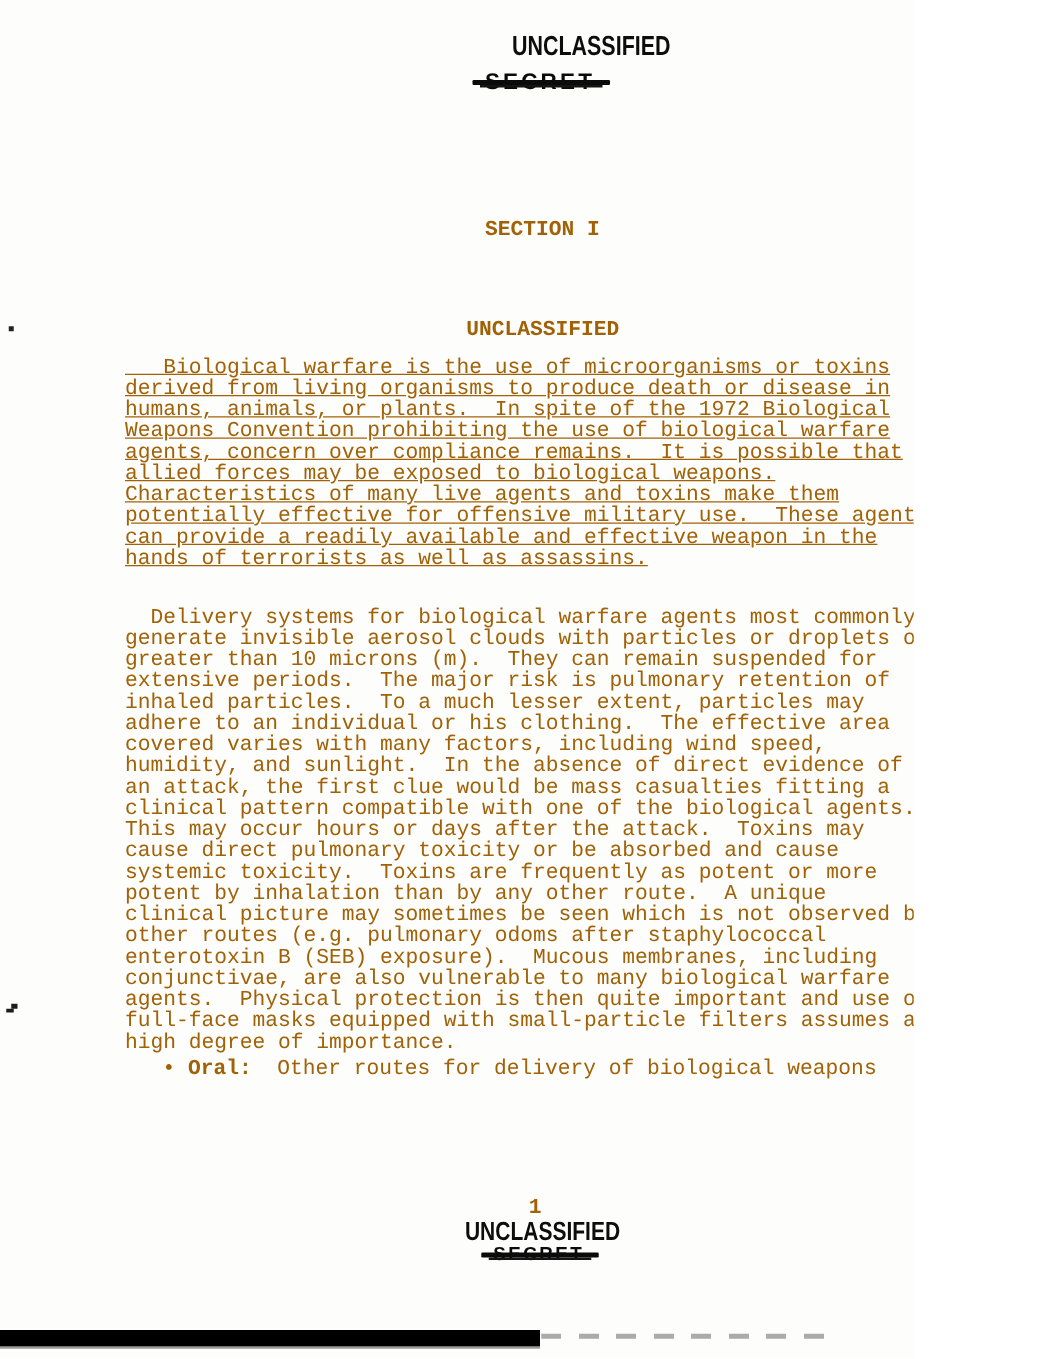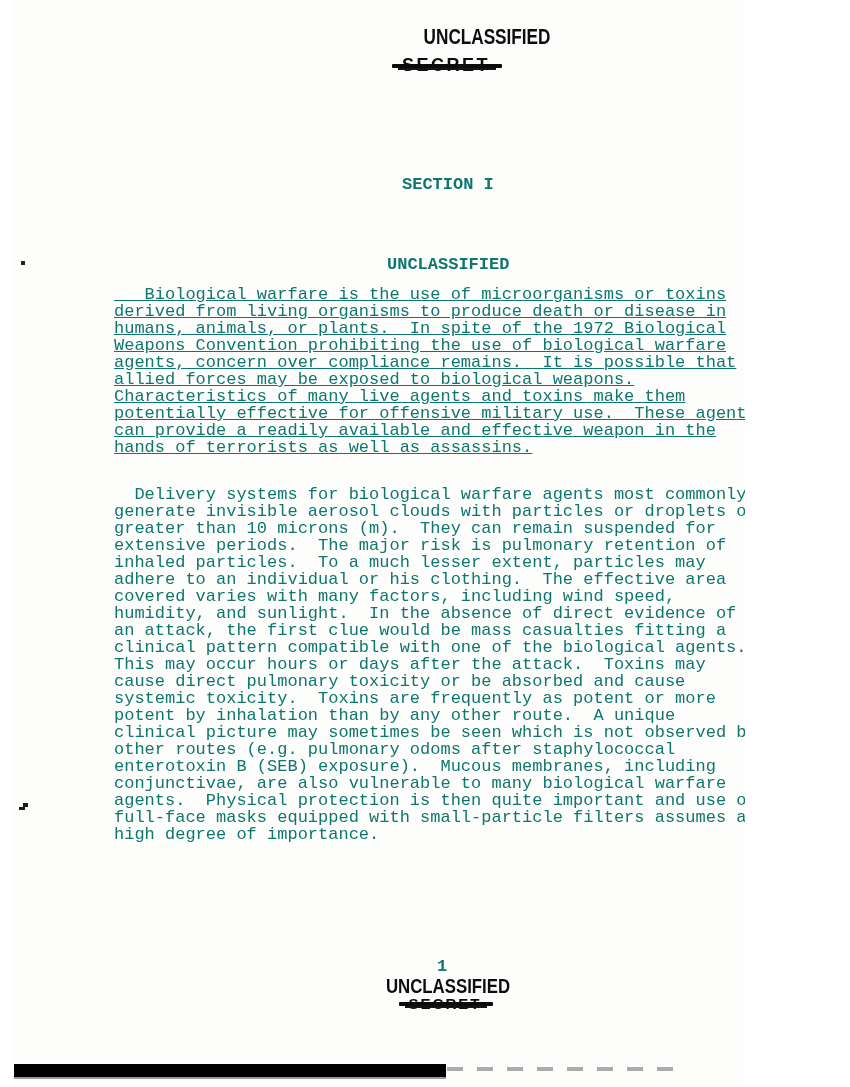--- a/index.html
+++ b/index.html
@@ -1,19 +1,18 @@
 <!DOCTYPE html>
 <html><head>
 <meta charset="utf-8">
 <style>
   html,body{margin:0;padding:0;background:#ffffff;}
   #page{
     position:relative;width:731px;height:1087px;background:#fdfdfc;overflow:hidden;
     color:#161616;
-    margin-left:14px;
   }
   
   .banner{
     position:absolute;font-family:"Liberation Sans","DejaVu Sans",sans-serif;
     font-weight:bold;text-align:center;white-space:nowrap;color:#0d0d0d;
   }
   .banner.top{left:373px;top:24px;width:200px;font-size:22px;transform:scaleX(.78);}
   .banner.bottom{left:334px;top:974px;width:200px;font-size:21px;transform:scaleX(.80);}
   
   .secret{
@@ -27,21 +26,21 @@
     content:"";position:absolute;left:-8px;right:-10px;top:42%;height:4px;
     background:#0b0b0b;border-radius:1px;
   }
   .strike-text::before{
     content:"";position:absolute;left:-2px;right:-4px;top:62%;height:2px;
     background:#141414;
   }
   
   .mono{
     font-family:"Liberation Mono","DejaVu Sans Mono",monospace;
-    font-size:17px;line-height:17px;color:#0f766e;
+    font-size:17px;line-height:17px;color:#a16207;
   }
   .h{position:absolute;font-weight:bold;white-space:nowrap;}
   .h.section{left:388px;top:176px;}
   .h.title{left:214px;top:223px;}
   .h.subtitle{left:373px;top:256px;}
   pre.para{margin:0;white-space:pre;position:absolute;left:100px;}
   pre.p1{top:286px;text-decoration:underline;}
   pre.p2{top:486px;}
   .bullet-block{position:absolute;left:130px;top:847px;}
   .bullet-first{white-space:pre;}
@@ -99,20 +98,21 @@
 potent by inhalation than by any other route.  A unique
 clinical picture may sometimes be seen which is not observed by
 other routes (e.g. pulmonary odoms after staphylococcal
 enterotoxin B (SEB) exposure).  Mucous membranes, including
 conjunctivae, are also vulnerable to many biological warfare
 agents.  Physical protection is then quite important and use of
 full-face masks equipped with small-particle filters assumes a
 high degree of importance.</pre>
 
   <div class="bullet-block mono">
+    <div class="bullet-first"><span>• </span><span class="b">Oral:</span><span>  Other routes for delivery of biological weapons</span></div>
   </div>
 
   <div class="pagenum mono">1</div>
   <div class="banner bottom">UNCLASSIFIED</div>
   <div class="secret bottom"><span class="strike-text">SECRET</span></div>
 
   <div class="artifact bar-right-main"></div>
   <div class="artifact bar-right-thin"></div>
   <div class="artifact bar-right-gray"></div>
   <div class="artifact bar-bottom"></div>

